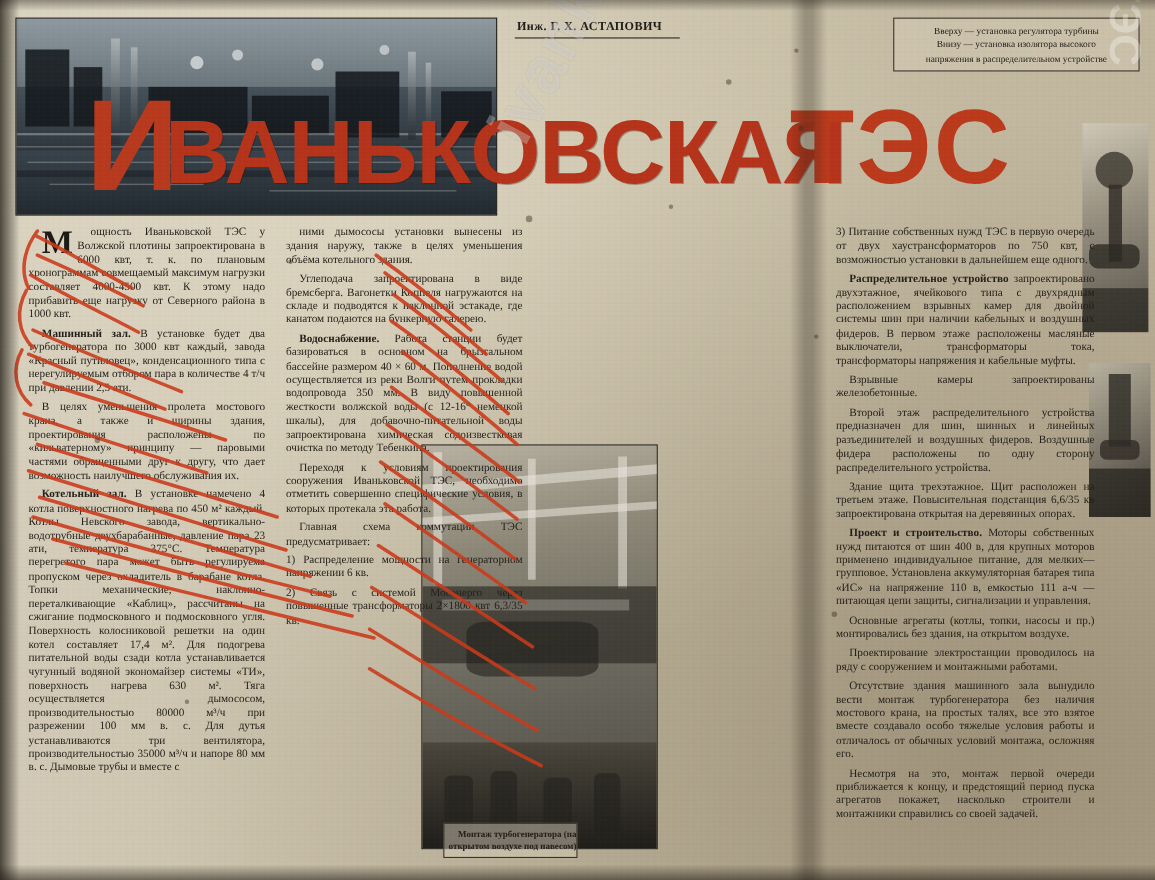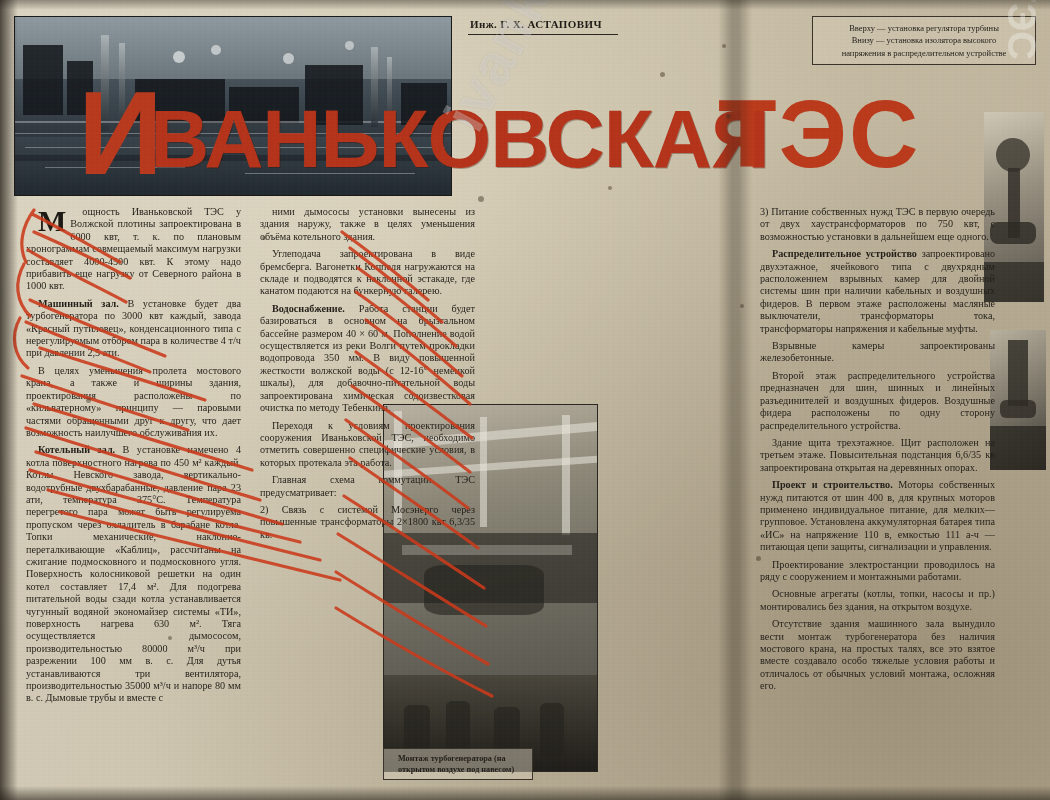--- a/index.html
+++ b/index.html
@@ -195,28 +195,29 @@
     position: absolute;
     background: rgba(35,33,28,.6);
   }
   .mp2-floor {
     position: absolute; left:0; right:0; bottom:0; height: 96px;
     background: linear-gradient(180deg, rgba(70,66,56,.85), rgba(30,28,24,.95));
   }
 
   .photo-caption {
     position: absolute;
-    left: 383px; top: 748px;
+    left: 403px; top: 748px;
     width: 120px;
     border: 1px solid #3a332a;
-    padding: 4px 14px;
+    padding: 4px 0;
     font-size: 8.2px;
     line-height: 1.35;
     font-weight: bold;
     background: rgba(214,206,186,.5);
+    text-align: right;
   }
 
   
   .right-photo-top {
     position: absolute;
     right: 6px; top: 112px;
     width: 60px; height: 190px;
     background: linear-gradient(160deg,#cfc8b6,#9a9383 40%,#56514a 100%);
     overflow: hidden;
   }
@@ -361,33 +362,35 @@
     <p>В целях уменьшения пролета мостового крана, а также и ширины здания, проектирования расположены по «кильватерному» принципу — паровыми частями обращенными друг к другу, что дает возможность наилучшего обслуживания их.</p>
     <p><span class="lead-in">Котельный зал.</span><span> В установке намечено 4 котла поверхностного нагрева по 450 м² каждый. Котлы Невского завода, вертикально-водотрубные двухбарабанные, давление пара 23 ати, температура 375°С. Температура перегретого пара может быть регулируема пропуском через охладитель в барабане котла. Топки механические, наклонно-переталкивающие «Каблиц», рассчитаны на сжигание подмосковного и подмосковного угля. Поверхность колосниковой решетки на один котел составляет 17,4 м². Для подогрева питательной воды сзади котла устанавливается чугунный водяной экономайзер системы «ТИ», поверхность нагрева 630 м². Тяга осуществляется дымососом, производительностью 80000 м³/ч при разрежении 100 мм в. с. Для дутья устанавливаются три вентилятора, производительностью 35000 м³/ч и напоре 80 мм в. с. Дымовые трубы и вместе с</span></p>
   </div>
 
   <div class="col col2">
     <p>ними дымососы установки вынесены из здания наружу, также в целях уменьшения объёма котельного здания.</p>
     <p>Углеподача запроектирована в виде бремсберга. Вагонетки Коппеля нагружаются на складе и подводятся к наклонной эстакаде, где канатом подаются на бункерную галерею.</p>
     <p><span class="lead-in">Водоснабжение.</span><span> Работа станции будет базироваться в основном на брызгальном бассейне размером 40 × 60 м. Пополнение водой осуществляется из реки Волги путем прокладки водопровода 350 мм. В виду повышенной жесткости волжской воды (с 12-16° немецкой шкалы), для добавочно-питательной воды запроектирована химическая содоизвестковая очистка по методу Тебенкина.</span></p>
     <p>Переходя к условиям проектирования сооружения Иваньковской ТЭС, необходимо отметить совершенно специфические условия, в которых протекала эта работа.</p>
     <p>Главная схема коммутации ТЭС предусматривает:</p>
+    <p class="noind">1) Распределение мощности на генераторном напряжении 6 кв.</p>
     <p class="noind">2) Связь с системой Мосэнерго через повышенные трансформаторы 2×1800 квт 6,3/35 кв.</p>
   </div>
 
   <div class="col col4">
     <p class="noind">3) Питание собственных нужд ТЭС в первую очередь от двух хаустрансформаторов по 750 квт, с возможностью установки в дальнейшем еще одного.</p>
     <p><span class="lead-in">Распределительное устройство</span><span> запроектировано двухэтажное, ячейкового типа с двухрядным расположением взрывных камер для двойной системы шин при наличии кабельных и воздушных фидеров. В первом этаже расположены масляные выключатели, трансформаторы тока, трансформаторы напряжения и кабельные муфты.</span></p>
     <p>Взрывные камеры запроектированы железобетонные.</p>
     <p>Второй этаж распределительного устройства предназначен для шин, шинных и линейных разъединителей и воздушных фидеров. Воздушные фидера расположены по одну сторону распределительного устройства.</p>
     <p>Здание щита трехэтажное. Щит расположен на третьем этаже. Повысительная подстанция 6,6/35 кв запроектирована открытая на деревянных опорах.</p>
     <p><span class="lead-in">Проект и строительство.</span><span> Моторы собственных нужд питаются от шин 400 в, для крупных моторов применено индивидуальное питание, для мелких—групповое. Установлена аккумуляторная батарея типа «ИС» на напряжение 110 в, емкостью 111 а-ч — питающая цепи защиты, сигнализации и управления.</span></p>
+    <p>Основные агрегаты (котлы, топки, насосы и пр.) монтировались без здания, на открытом воздухе.</p>
     <p>Проектирование электростанции проводилось на ряду с сооружением и монтажными работами.</p>
-    <p>Основные агрегаты (котлы, топки, насосы и пр.) монтировались без здания, на открытом воздухе.</p>
     <p>Отсутствие здания машинного зала вынудило вести монтаж турбогенератора без наличия мостового крана, на простых талях, все это взятое вместе создавало особо тяжелые условия работы и отличалось от обычных условий монтажа, осложняя его.</p>
+    <p>Несмотря на это, монтаж первой очереди приближается к концу, и предстоящий период пуска агрегатов покажет, насколько строители и монтажники справились со своей задачей.</p>
   </div>
 
   <div class="spine"></div>
 
   <svg class="scribble" width="1050" height="800">
     <g stroke="#cc3a1b" stroke-width="3.2" fill="none" opacity=".88" stroke-linecap="round">
       <path d="M32,214 C60,228 90,246 120,262"></path>
       <path d="M34,232 C66,246 100,262 130,278"></path>
       <path d="M28,250 C58,268 96,286 126,302"></path>
       <path d="M30,300 C70,318 120,338 165,356"></path>

